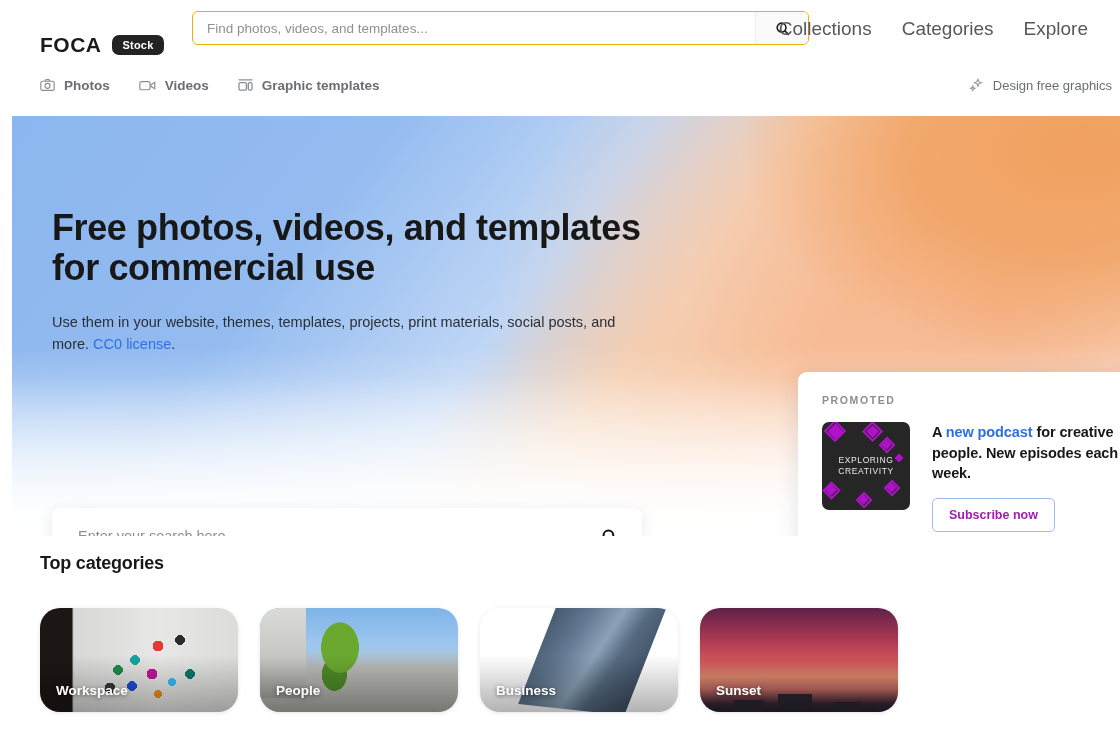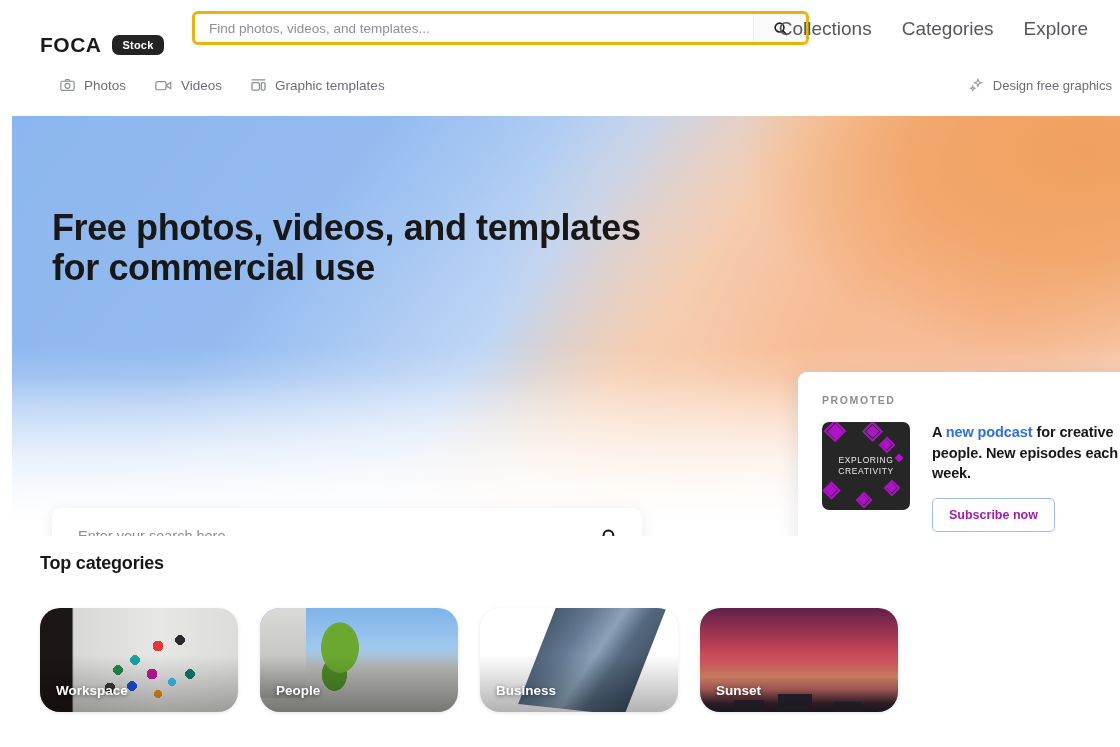--- a/index.html
+++ b/index.html
@@ -32,21 +32,21 @@
     margin-left: 10px;
     background: #232323; color: #fff;
     font-size: 11px; font-weight: bold;
     padding: 4px 11px; border-radius: 7px;
     letter-spacing: .2px;
   }
 
   .top-search {
     position: absolute; left: 192px; top: 11px;
     width: 617px; height: 34px;
-    border: 3px solid #eab308; border-radius: 6px;
+    border: 1px solid #eab308; border-radius: 6px;
     background: #fff; display: flex; align-items: stretch;
     overflow: hidden;
   }
   .top-search-input {
     flex: 1; border: none; outline: none;
     padding: 0 14px; font-size: 13.5px;
     color: #2c2c2c; font-family: "Liberation Sans", sans-serif;
     background: transparent;
   }
   .top-search-input::placeholder { color: #8d9096; }
@@ -64,21 +64,21 @@
   .top-nav a {
     font-size: 19px; color: #55585e; text-decoration: none;
   }
 
   
   .subnav {
     position: absolute; top: 62px; left: 0;
     width: 1120px; height: 46px;
     display: flex; align-items: center;
   }
-  .subnav-left { display: flex; align-items: center; margin-left: 60px; gap: 29px; }
+  .subnav-left { display: flex; align-items: center; margin-left: 40px; gap: 29px; font-weight: bold; }
   .subnav-item {
     display: flex; align-items: center; gap: 9px;
     font-size: 13.5px; color: #6a6e74; text-decoration: none; cursor: pointer;
   }
   .subnav-right {
     position: absolute; right: 8px;
     display: flex; align-items: flex-start; gap: 9px;
     font-size: 13px; color: #6a6e74; cursor: pointer;
   }
   .ic { display: inline-flex; align-items: center; justify-content: center; }
@@ -348,20 +348,21 @@
 
   <div class="hero">
     <div class="hero-bg"></div>
     <div class="hero-bg-soft"></div>
 
     <div class="hero-content">
       <h1 class="hero-title">
         <span>Free photos, videos, and templates</span><br>
         <span>for commercial use</span>
       </h1>
+      <p class="hero-sub"><span>Use them in your website, themes, templates, projects, print materials, social posts, and more. </span><a href="#">CC0 license</a><span>.</span></p>
     </div>
 
     <div class="hero-search">
       <input type="text" placeholder="Enter your search here..." style="">
       <button class="hero-search-btn">
         <span class="ic">
           <svg width="17" height="17" viewBox="0 0 16 16" fill="none" stroke="#111" stroke-width="1.9">
             <circle cx="7" cy="7" r="4.6"></circle>
               <line x1="10.5" y1="10.5" x2="14.3" y2="14.3" stroke-linecap="round"></line>
           </svg>

